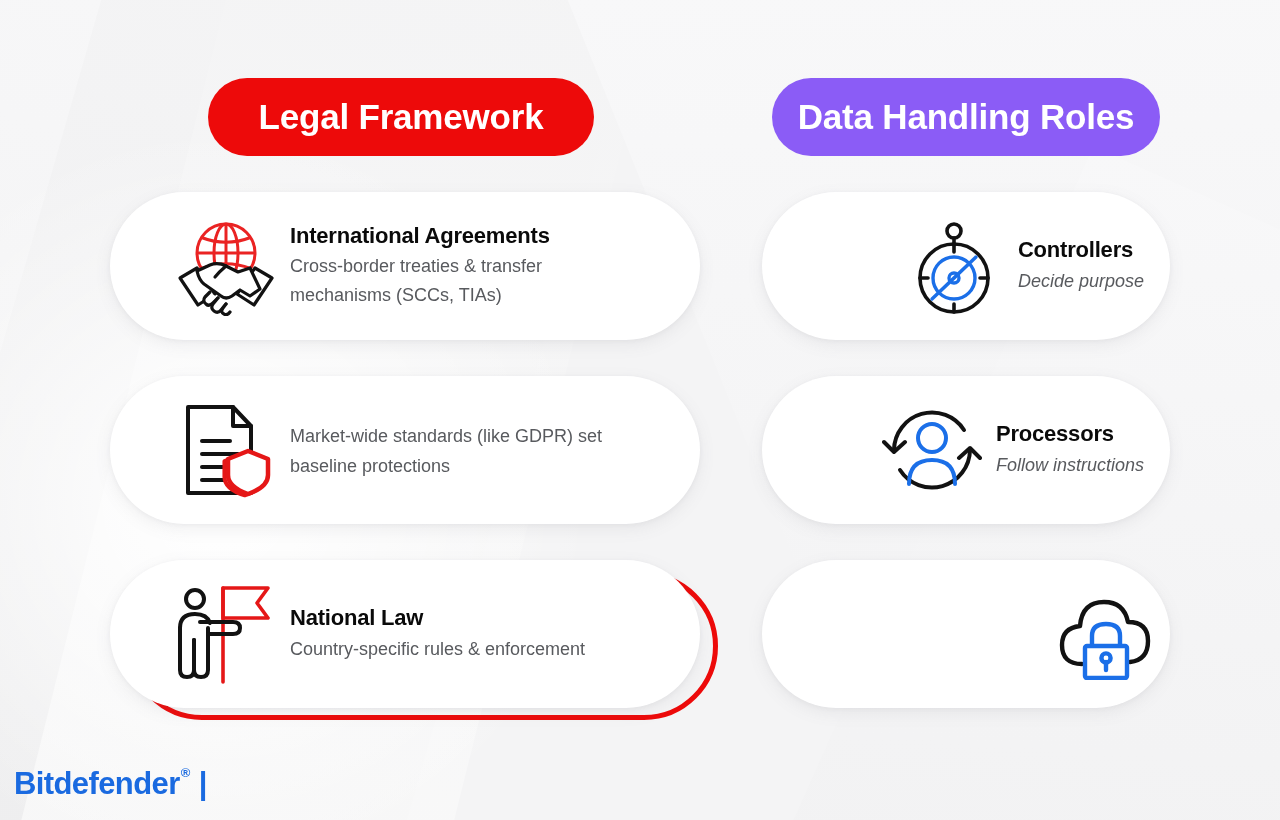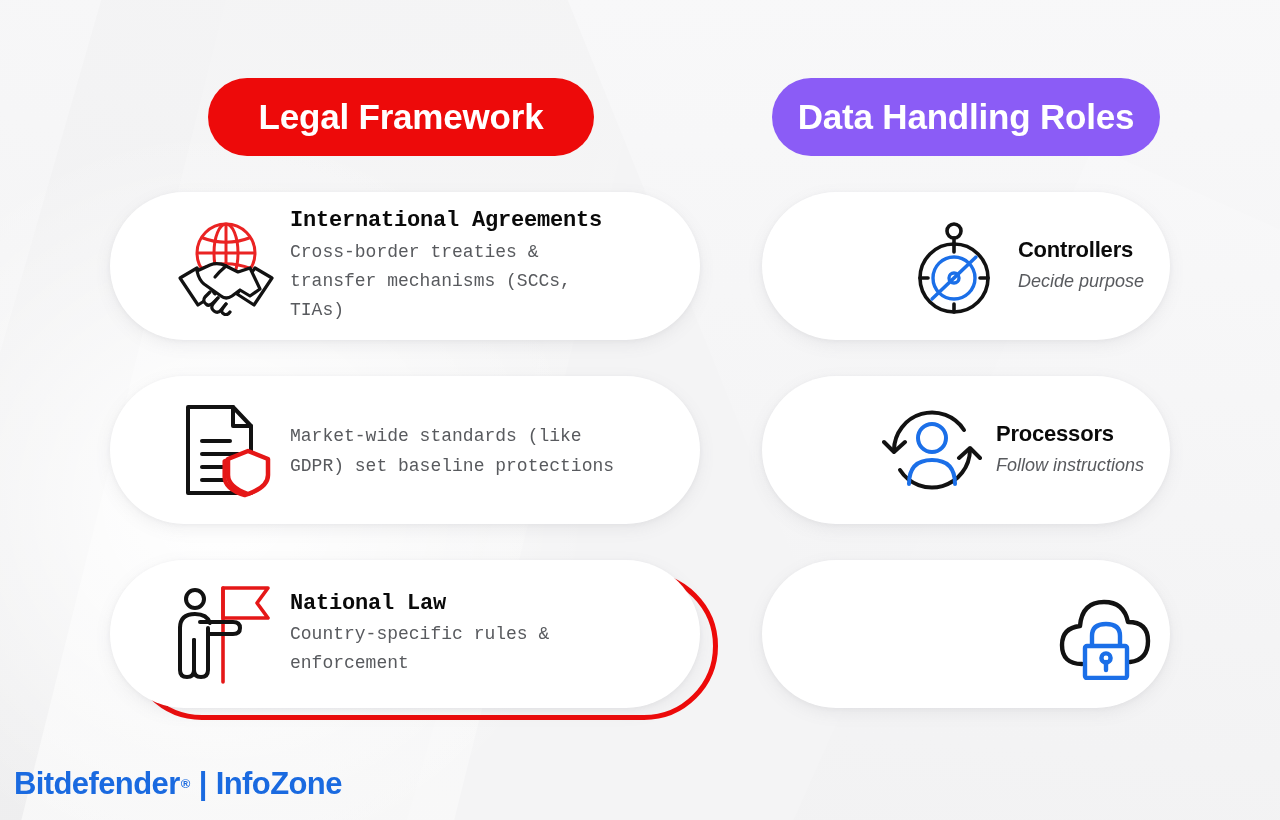--- a/index.html
+++ b/index.html
@@ -72,21 +72,21 @@
   .card-wrap { position:relative; margin-top:36px; }
   .card {
     position:relative;
     background:#ffffff;
     border-radius:80px;
     display:flex;
     align-items:center;
     box-shadow:0 5px 16px rgba(120,120,130,.10), 0 1px 4px rgba(120,120,130,.07);
     z-index:2;
   }
-  #col-legal .card { width:590px;font-family:Liberation Mono, monospace; }
+  #col-legal .card { width:590px; }
   #col-roles .card { width:408px;justify-content:flex-end; }
 
   .card-h1 { height:148px; }   
   .card-h2 { height:148px; }   
   .card-h3 { height:148px; }   
 
   
   .red-accent {
     position:absolute;
     left:18px; top:12px;
@@ -120,21 +120,21 @@
     margin-top:3px;
     max-width:330px;
   }
   #col-roles .card-desc { max-width:260px;font-style:italic; }
 
   
   #logo {
     position:absolute; left:14px; bottom:18px; z-index:3;
     font-size:31px; font-weight:bold; color:#1a6ae0;
     letter-spacing:-0.6px;
-    display:flex; align-items:center;
+    display:flex; align-items:flex-start;
   }
   #logo .reg { font-size:13px; position:relative; top:-1px; margin-left:1px;}
   #logo .bar { margin:0 9px; font-weight:bold; }
 </style>
 </head>
 <body>
 
 <div id="bg-layer">
   <div class="band band-a"></div>
   <div class="band band-b"></div>
@@ -304,16 +304,15 @@
           </svg>
         </div>
       </div>
     </div>
   </div>
 
   <div id="logo">
     <span>Bitdefender</span>
     <span class="reg">®</span>
     <span class="bar">|</span>
-    <span>InfoZone</span>
   </div>
 
 </div>
 
 </body></html>

